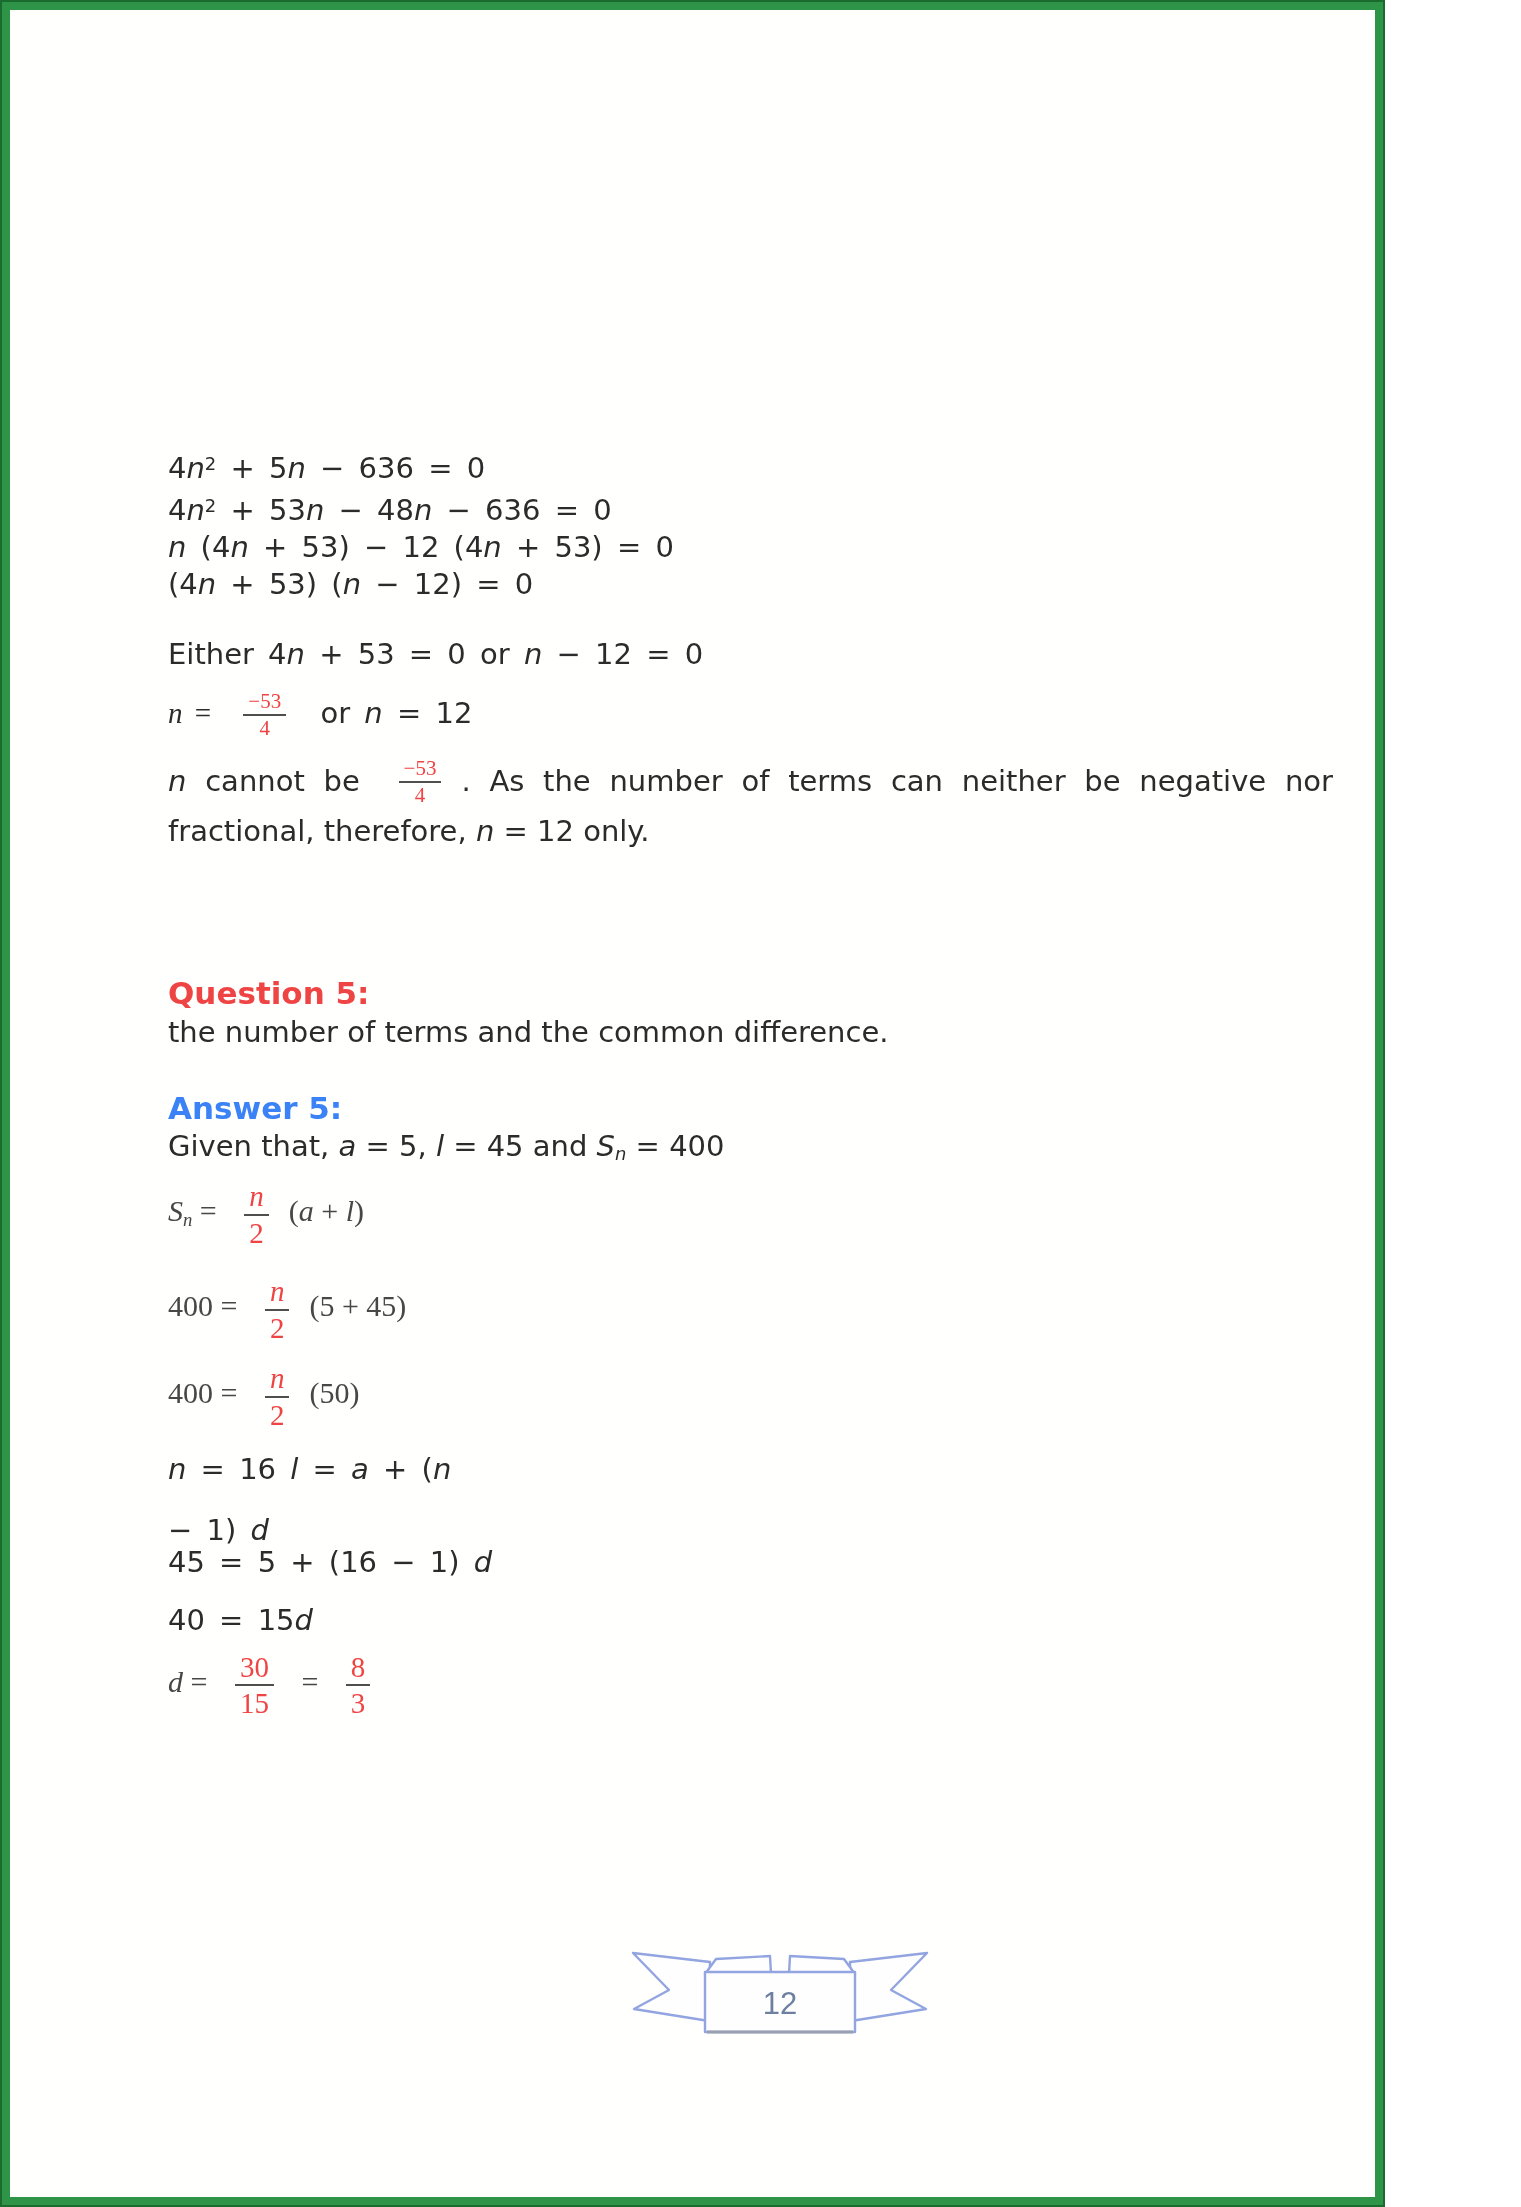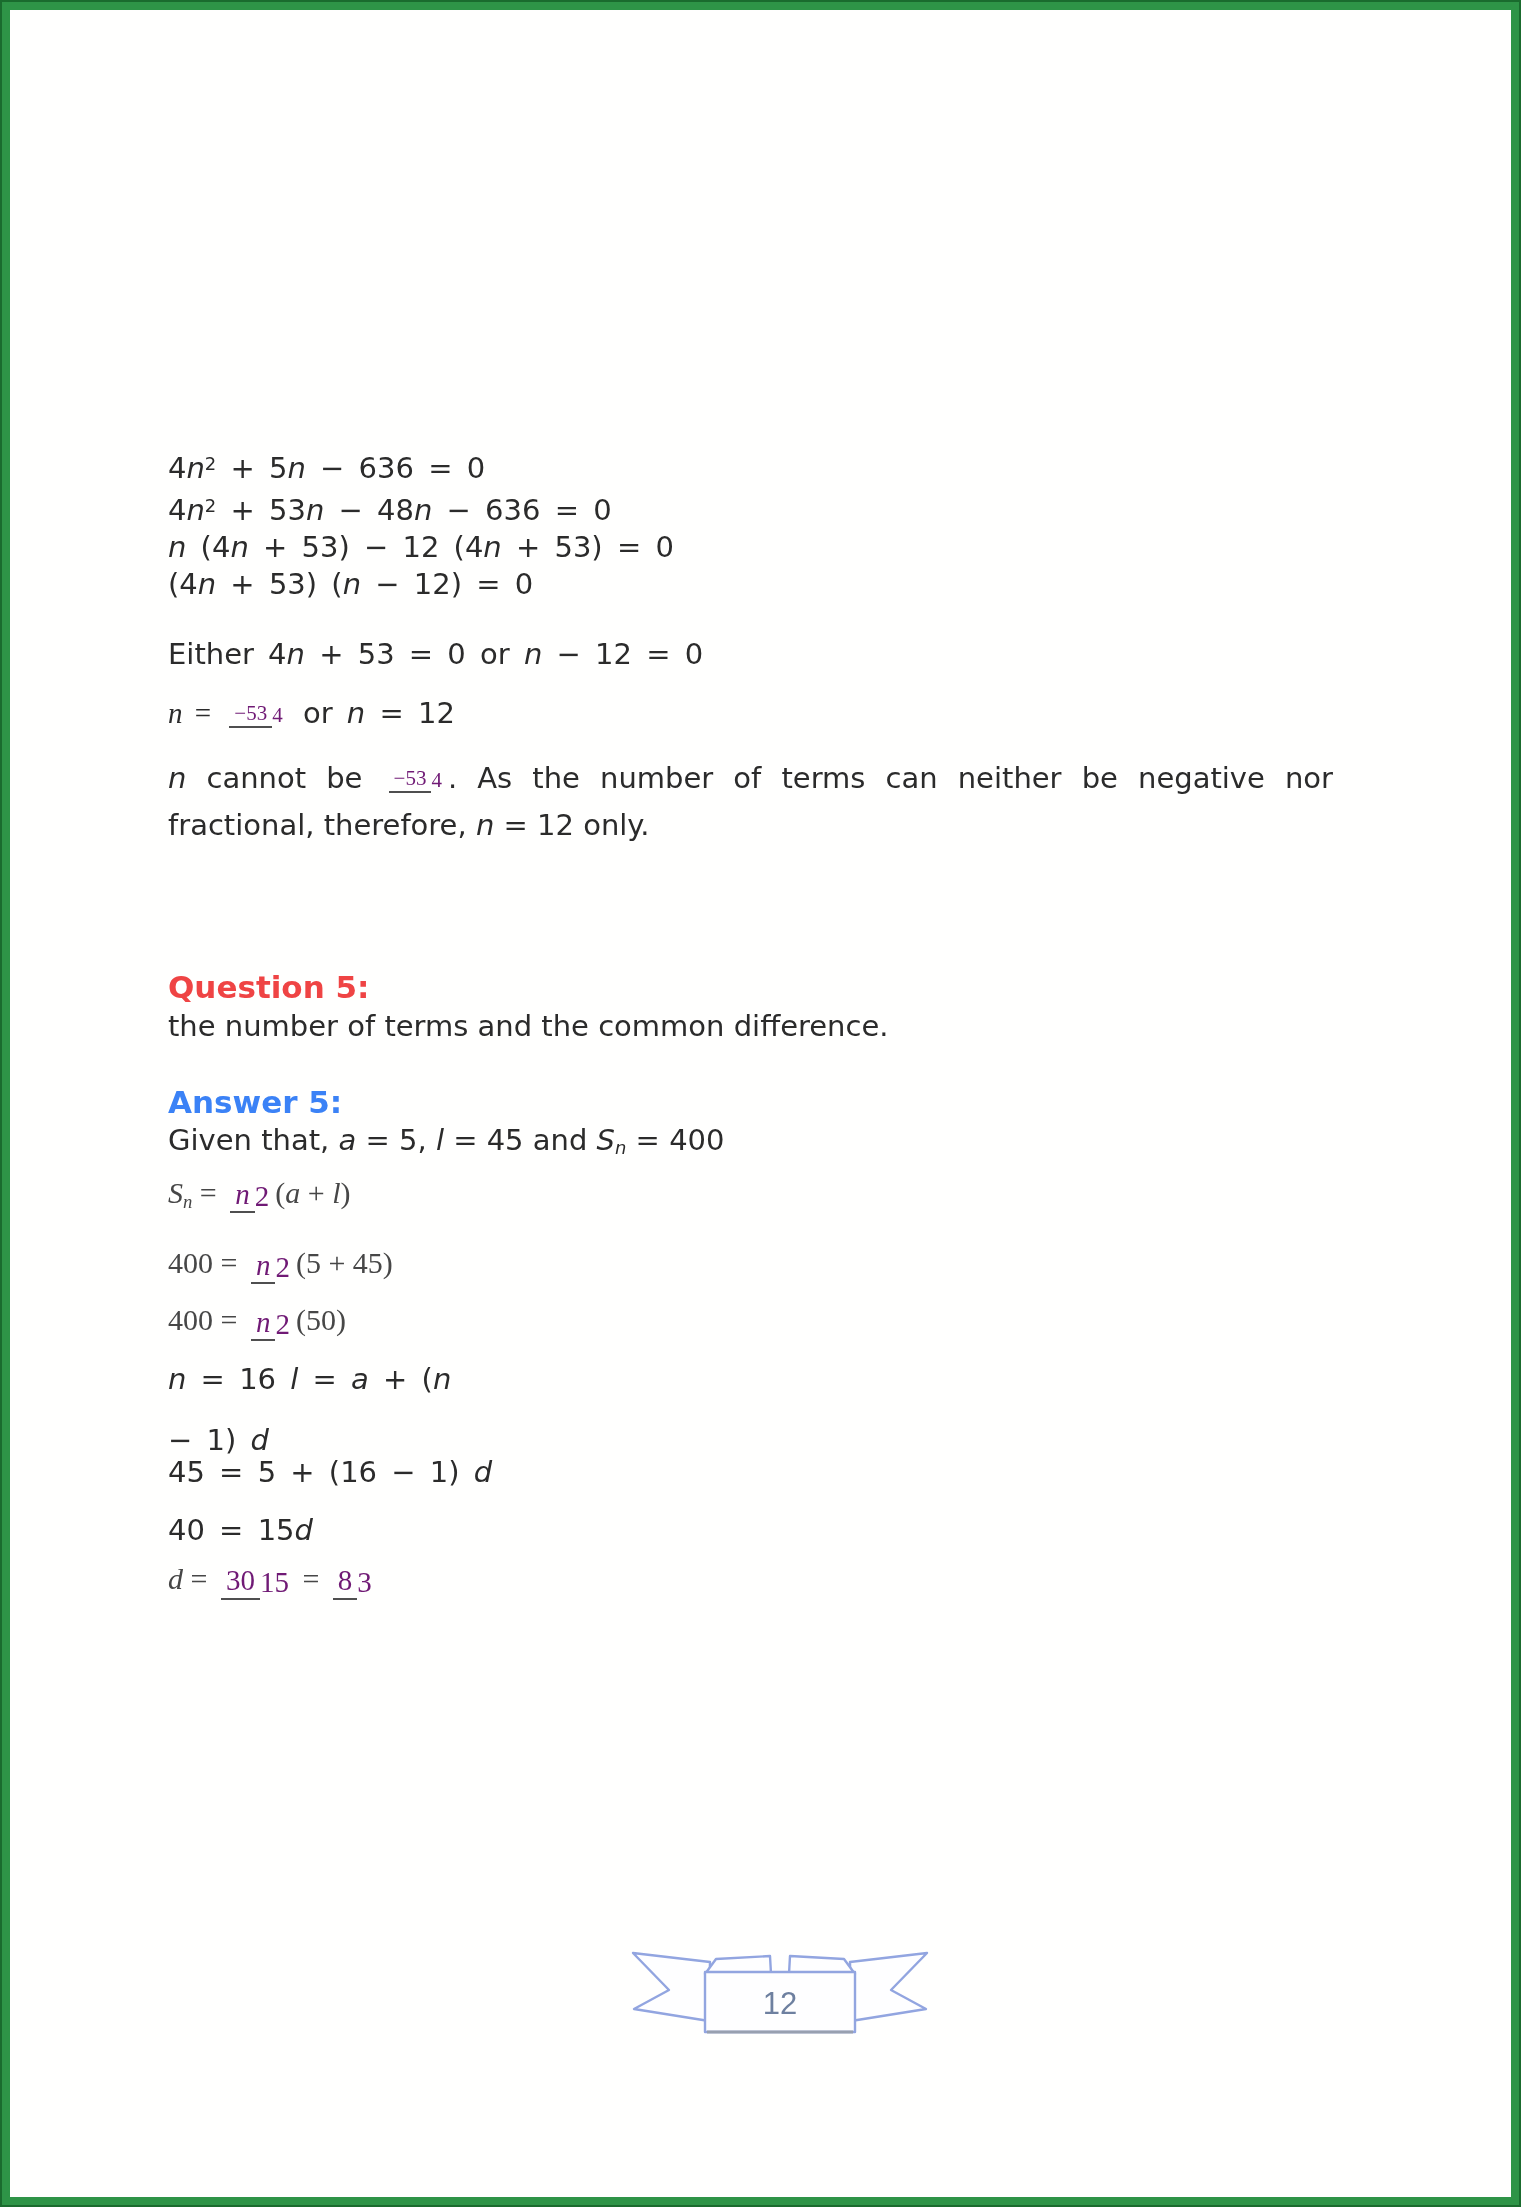--- a/index.html
+++ b/index.html
@@ -2,21 +2,21 @@
 <html><head>
 <meta charset="utf-8">
 <style>
   html,body { margin:0; padding:0; }
   body {
     width:1521px; height:2207px;
     font-family:"DejaVu Sans","Liberation Sans",sans-serif;
     color:#2b2b2b; background:#ffffff;
   }
   .page-outer {
-    box-sizing:border-box; width:1521px; height:2207px;
+    box-sizing:border-box; width:1385px; height:2207px;
     background:#1a6b2e; padding:2px;
   }
   .page-green {
     box-sizing:border-box; width:100%; height:100%;
     background:#2e9447; padding:8px;
   }
   .page {
     box-sizing:border-box; width:100%; height:100%;
     background:#fffffe; position:relative; overflow:hidden;
   }
@@ -26,24 +26,24 @@
   }
   .mline { line-height:34px; white-space:nowrap; }
   .block1 .mline { line-height:37px; }
   .it { font-style:italic; }
   .serif { font-family:"Liberation Serif","DejaVu Serif",serif; }
   sup { font-size:0.62em; vertical-align:0.45em; font-style:normal; }
   sub { font-size:0.62em; vertical-align:-0.25em; font-style:italic; }
   .eqspace { word-spacing:5px; }
   
   .frac {
-    display:inline-flex; flex-direction:row; align-items:center;
+    display:inline-flex; flex-direction:column; align-items:center;
     vertical-align:middle; text-align:center;
     font-family:"Liberation Serif","DejaVu Serif",serif;
-    line-height:1.12; margin:0 6px; color:#701a75; font-style:normal;
+    line-height:1.12; margin:0 20px; color:#ef4444; font-style:normal;
   }
   .frac .num { border-bottom:2px solid #4f4f4f; padding:0 5px 1px; }
   .frac .den { padding-top:1px; }
   .frac.sm { font-size:21px; }
   .frac .num.it { font-style:italic; }
   
   .eq {
     font-family:"Liberation Serif","DejaVu Serif",serif;
     color:#474747; font-size:30px; line-height:36px; white-space:nowrap;
   }

